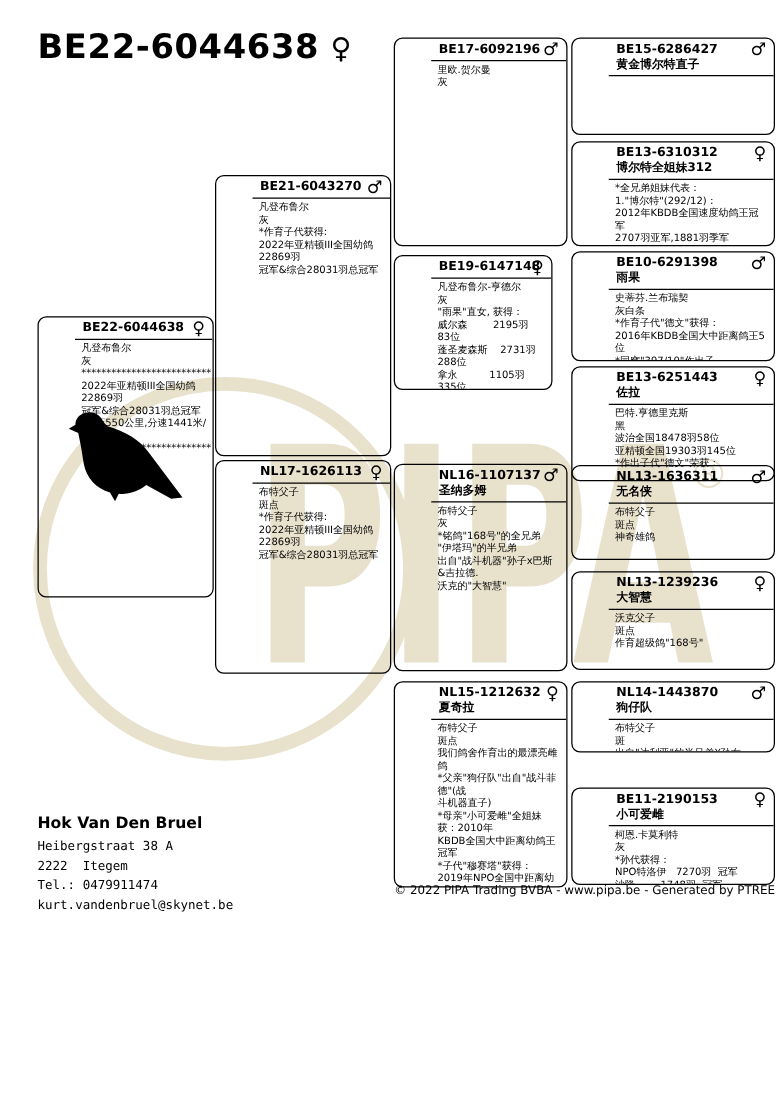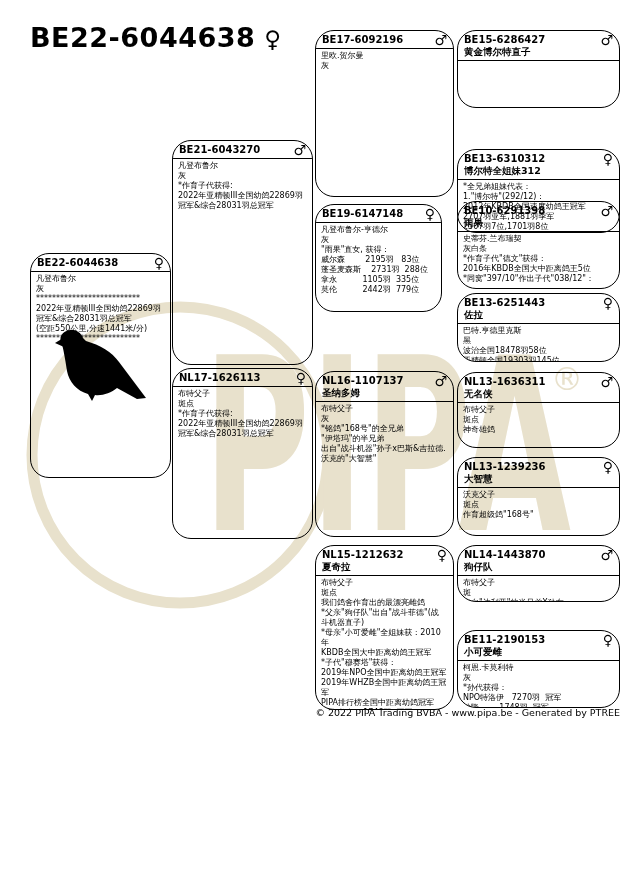--- a/index.html
+++ b/index.html
@@ -29,24 +29,25 @@
     white-space: nowrap;
   }
   .title .sex-big {
     font-size: 23px;
     margin-left: 9px;
     font-weight: bold;
   }
   .box {
     position: absolute;
     border: 1.3px solid #000;
-    border-radius: 19px;
+    border-radius: 7px;
     background: transparent;
     z-index: 1;
     overflow: hidden;
+    padding-left: 29px;
   }
   .box-header {
     position: relative;
     border-bottom: 1.3px solid #000;
     padding: 3px 20px 2px 6px;
     min-height: 17px;
   }
   .ring {
     font-weight: bold;
     font-size: 10px;
@@ -227,21 +228,21 @@
 
   <div class="box" style="left:457px;top:30px;width:163px;height:78px;">
     <div class="box-header">
       <div class="ring">BE15-6286427</div>
       <div class="bird-name">黄金博尔特直子</div>
       <div class="sex">♂</div>
     </div>
     <div class="box-body"></div>
   </div>
 
-  <div class="box" style="left:457px;top:113px;width:163px;height:84px;margin-top:36px;">
+  <div class="box" style="left:457px;top:113px;width:163px;height:84px;">
     <div class="box-header">
       <div class="ring">BE13-6310312</div>
       <div class="bird-name">博尔特全姐妹312</div>
       <div class="sex">♀</div>
     </div>
     <div class="box-body">*全兄弟姐妹代表：
 1."博尔特"(292/12)：
 2012年KBDB全国速度幼鸽王冠军
 2707羽亚军,1881羽季军
 2507羽7位,1701羽8位</div>
@@ -253,21 +254,21 @@
       <div class="bird-name">雨果</div>
       <div class="sex">♂</div>
     </div>
     <div class="box-body">史蒂芬.兰布瑞契
 灰白条
 *作育子代"德文"获得：
 2016年KBDB全国大中距离鸽王5位
 *同窝"397/10"作出子代"038/12"：</div>
   </div>
 
-  <div class="box" style="left:457px;top:293px;width:163px;height:69px;">
+  <div class="box" style="left:457px;top:293px;width:163px;height:92px;">
     <div class="box-header">
       <div class="ring">BE13-6251443</div>
       <div class="bird-name">佐拉</div>
       <div class="sex">♀</div>
     </div>
     <div class="box-body">巴特.亨德里克斯
 黑
 波治全国18478羽58位
 亚精顿全国19303羽145位
 *作出子代"德文"荣获：</div>
@@ -314,16 +315,23 @@
       <div class="bird-name">小可爱雌</div>
       <div class="sex">♀</div>
     </div>
     <div class="box-body">柯恩.卡莫利特
 灰
 *孙代获得：
 NPO特洛伊   7270羽  冠军
 沙隆        1748羽  冠军</div>
   </div>
 
+  <div class="owner">
+    <div class="owner-name">Hok Van Den Bruel</div>
+    <div class="owner-address">Heibergstraat 38 A
+2222  Itegem
+Tel.: 0479911474
+kurt.vandenbruel@skynet.be</div>
+  </div>
 
   <div class="copyright">© 2022 PIPA Trading BVBA - www.pipa.be - Generated by PTREE</div>
 
 </div>
 
 </body></html>

